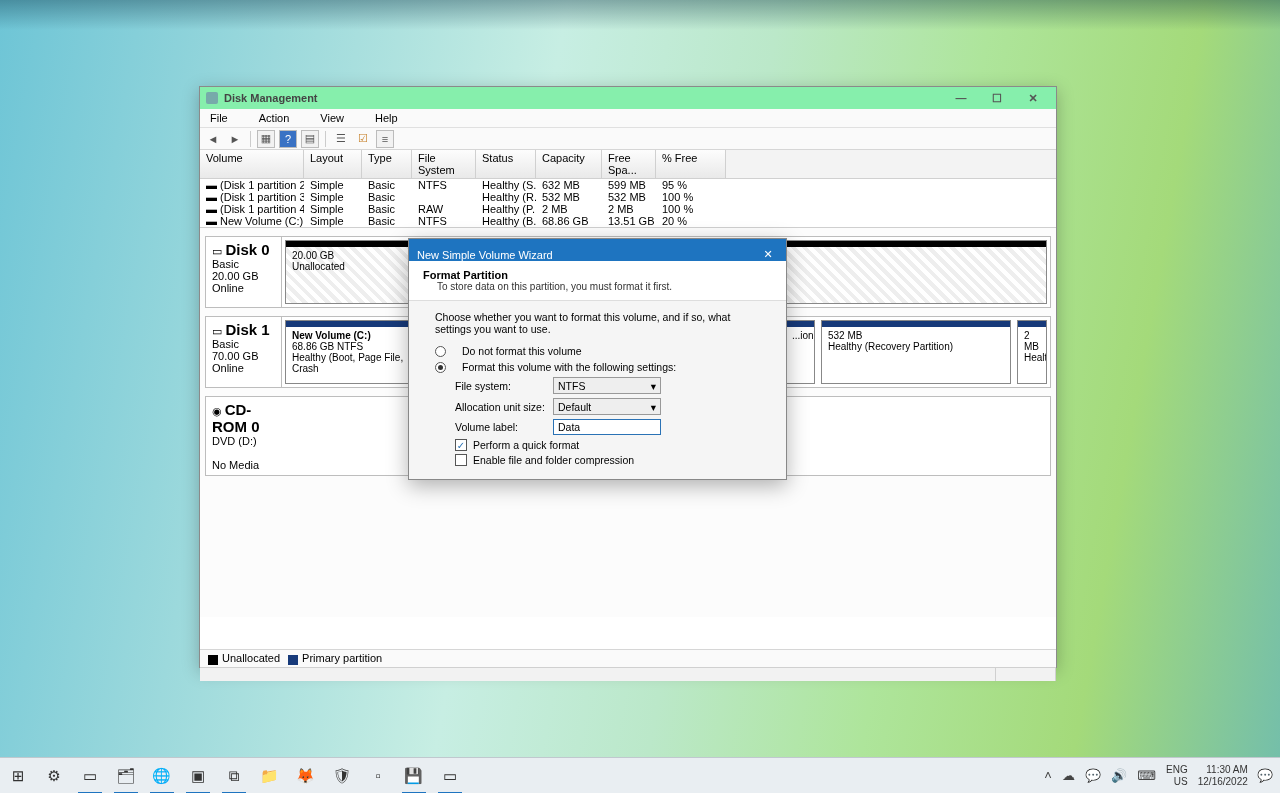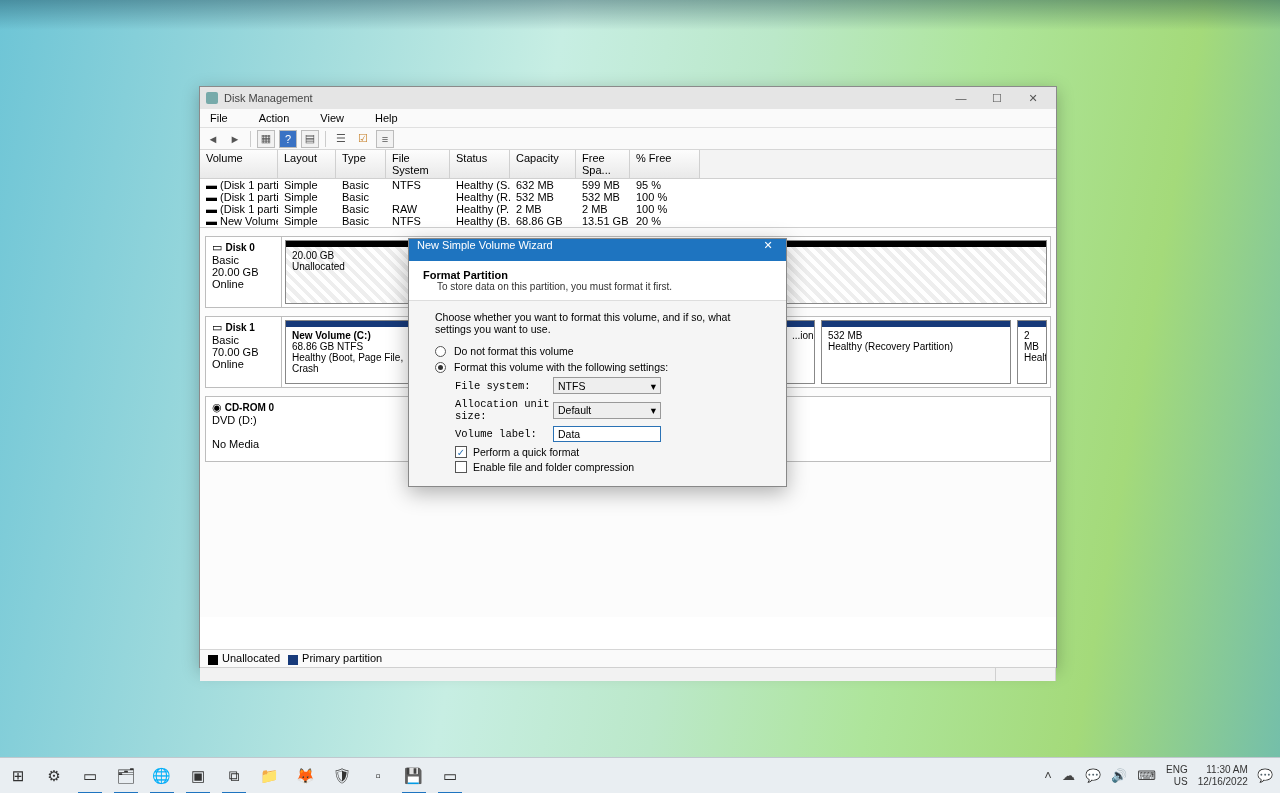--- a/index.html
+++ b/index.html
@@ -5,68 +5,68 @@
   * { box-sizing: border-box; font-family: "Segoe UI", Tahoma, sans-serif; }
   body { margin:0; width:1280px; height:793px; overflow:hidden;
     background: linear-gradient(100deg, #6ec5d6 0%, #9cd9dc 20%, #c7eee3 40%, #bbe8c9 55%, #aee59b 70%, #a4da7a 85%, #73beab 100%);
     position:relative; }
   
   .bg-top { position:absolute; top:0; left:0; right:0; height:30px;
     background: linear-gradient(to bottom, rgba(0,40,60,.35), rgba(0,40,60,0)); }
   
   .window { position:absolute; left:199px; top:86px; width:858px; height:582px;
     background:#fff; border:1px solid #8a8a8a; box-shadow:0 4px 16px rgba(0,0,0,.25); }
-  .titlebar { height:22px; display:flex; align-items:center; padding:0 6px; font-size:11px; color:#444; background:#e5e5e5; }
+  .titlebar { height:22px; display:flex; align-items:center; padding:0 6px; font-size:11px; color:#444; background:#86efac;font-weight:bold; }
   .titlebar .ticon { width:12px; height:12px; margin-right:6px; background:#7aa; border-radius:2px; }
   .titlebar .spacer { flex:1; }
   .winbtns { display:flex; gap:2px; }
   .winbtn { width:34px; height:20px; display:flex; align-items:center; justify-content:center; color:#555; font-size:11px; }
   .menubar { height:19px; display:flex; align-items:center; gap:19px; padding:0 4px; font-size:11px; background:#fafafa; border-bottom:1px solid #e0e0e0; }
   .menubar span { padding:2px 6px; }
   .toolbar { height:22px; display:flex; align-items:center; gap:4px; padding:0 4px; border-bottom:1px solid #d6d6d6; background:#fafafa; }
   .tbtn { width:18px; height:18px; border:1px solid transparent; display:flex; align-items:center; justify-content:center; font-size:11px; color:#555; }
   .tbtn.sep { width:1px; height:16px; background:#ccc; margin:0 2px; border:none; }
   .tbtn.box { border:1px solid #bcbcbc; background:#f2f2f2; }
   
   .vlist { font-size:11px; }
   .vhdr { display:flex; background:#f3f3f3; border-bottom:1px solid #d0d0d0; }
   .vhdr div { padding:2px 6px; border-right:1px solid #d0d0d0; background:linear-gradient(#fdfdfd,#e9e9e9); }
   .vrow { display:flex; }
   .vrow div { padding:0 6px; white-space:nowrap; overflow:hidden; }
-  .c0{width:78px}.c1{width:58px}.c2{width:50px}.c3{width:64px}.c4{width:60px}.c5{width:66px}.c6{width:54px}.c7{width:70px}
+  .c0{width:104px}.c1{width:58px}.c2{width:50px}.c3{width:64px}.c4{width:60px}.c5{width:66px}.c6{width:54px}.c7{width:70px}
   
   .garea { border-top:1px solid #cfcfcf; height:390px; background:#fcfcfc; padding:0; }
   .grow { display:flex; border:1px solid #bdbdbd; margin:8px 5px 0 5px; min-height:72px; background:#fff; }
   .glabel { width:76px; border-right:1px solid #bdbdbd; padding:4px 6px; font-size:11px; }
-  .glabel b { font-size:10px;margin-top:38px; }
+  .glabel b { font-size:15px;margin-top:38px; }
   .gbox { border:1px solid #888; margin:3px; font-size:10px; padding:4px 6px; overflow:hidden; }
   .gbox .top { height:6px; background:#000; margin:-4px -6px 3px -6px; }
   .gbox.primary .top { background:#173a7a; }
   .gbox.unalloc { background:repeating-linear-gradient(45deg,#fff,#fff 4px,#eee 4px,#eee 8px); }
   .legend { position:absolute; bottom:0; left:0; right:0; height:18px; display:flex; align-items:center; gap:8px; padding:0 8px; font-size:11px; border-top:1px solid #d6d6d6; background:#fafafa; }
   .legend .sw { width:10px; height:10px; display:inline-block; margin-right:4px; vertical-align:middle; }
   .statusbar { position:absolute; left:0; right:0; bottom:-14px; height:14px; background:#f2f2f2; border-top:1px solid #d0d0d0; display:flex; }
   .statusbar div { border-right:1px solid #d0d0d0; flex:1; }
   
   .dialog { position:absolute; left:408px; top:238px; width:379px; background:#f5f5f5;
     border:1px solid #888; box-shadow:0 6px 20px rgba(0,0,0,.3); font-size:11px; }
-  .dlg-title { height:22px; background:#1e74c0; color:#fff; display:flex; align-items:flex-start; padding:0 8px; font-size:11px; }
+  .dlg-title { height:22px; background:#1e74c0; color:#fff; display:flex; align-items:flex-end; padding:0 8px; font-size:11px; }
   .dlg-title .spacer{flex:1}
   .dlg-title .x{width:20px;text-align:center;color:#fff;}
   .dlg-head { background:#fff; padding:8px 14px; border-bottom:1px solid #ddd; }
   .dlg-head b { font-size:11px; }
   .dlg-head .sub { font-size:10px; color:#333; padding-left:14px; }
   .dlg-body { padding:10px 26px; }
   .formrow { display:flex; align-items:center; margin:4px 0 4px 20px; }
-  .formrow label { width:98px; font-size:10.5px;font-family:Liberation Mono, monospace; }
+  .formrow label { width:98px; font-size:10.5px; }
   .sel { width:108px; height:17px; border:1px solid #999; background:#eee; font-size:10.5px; padding:0 4px; display:flex; align-items:center; justify-content:space-between; }
   .inp { width:108px; height:16px; border:1px solid #2a72b5; background:#fff; font-size:10.5px; padding:0 4px; outline:none; }
   .chk { display:flex; align-items:center; gap:6px; margin:3px 0 3px 20px; font-size:10.5px; }
   .chk .box { width:12px; height:12px; border:1px solid #555; background:#fff; display:flex; align-items:center; justify-content:center; font-size:10px; color:#2a72b5; }
-  .rad { display:flex; align-items:center; gap:8px; margin:4px 0; font-size:10.5px; }
+  .rad { display:flex; align-items:center; gap:16px; margin:4px 0; font-size:10.5px; }
   .rad .dot { width:11px; height:11px; border:1px solid #555; border-radius:50%; background:#fff; display:flex; align-items:center; justify-content:center; }
   .rad .dot.on::after { content:""; width:5px; height:5px; border-radius:50%; background:#333; }
   .dlg-btns { display:flex; justify-content:flex-end; gap:6px; padding:6px 10px 10px; }
   .btn { min-width:54px; height:20px; border:1px solid #999; background:#efefef; font-size:11px; display:flex; align-items:center; justify-content:center; padding:0 8px; }
   .btn.primary { border:1px solid #1e74c0; background:#cfe6f7; }
   
   .taskbar { position:absolute; left:0; right:0; bottom:0; height:36px; background:#e9eef2; border-top:1px solid #c0c8ce; display:flex; align-items:center; }
   .tleft { display:flex; align-items:center; gap:0; }
   .ticon2 { width:36px; height:36px; display:flex; align-items:center; justify-content:center; font-size:15px; color:#333; position:relative; }
   .ticon2.active::after { content:""; position:absolute; bottom:0; left:6px; right:6px; height:2px; background:#1e74c0; }

